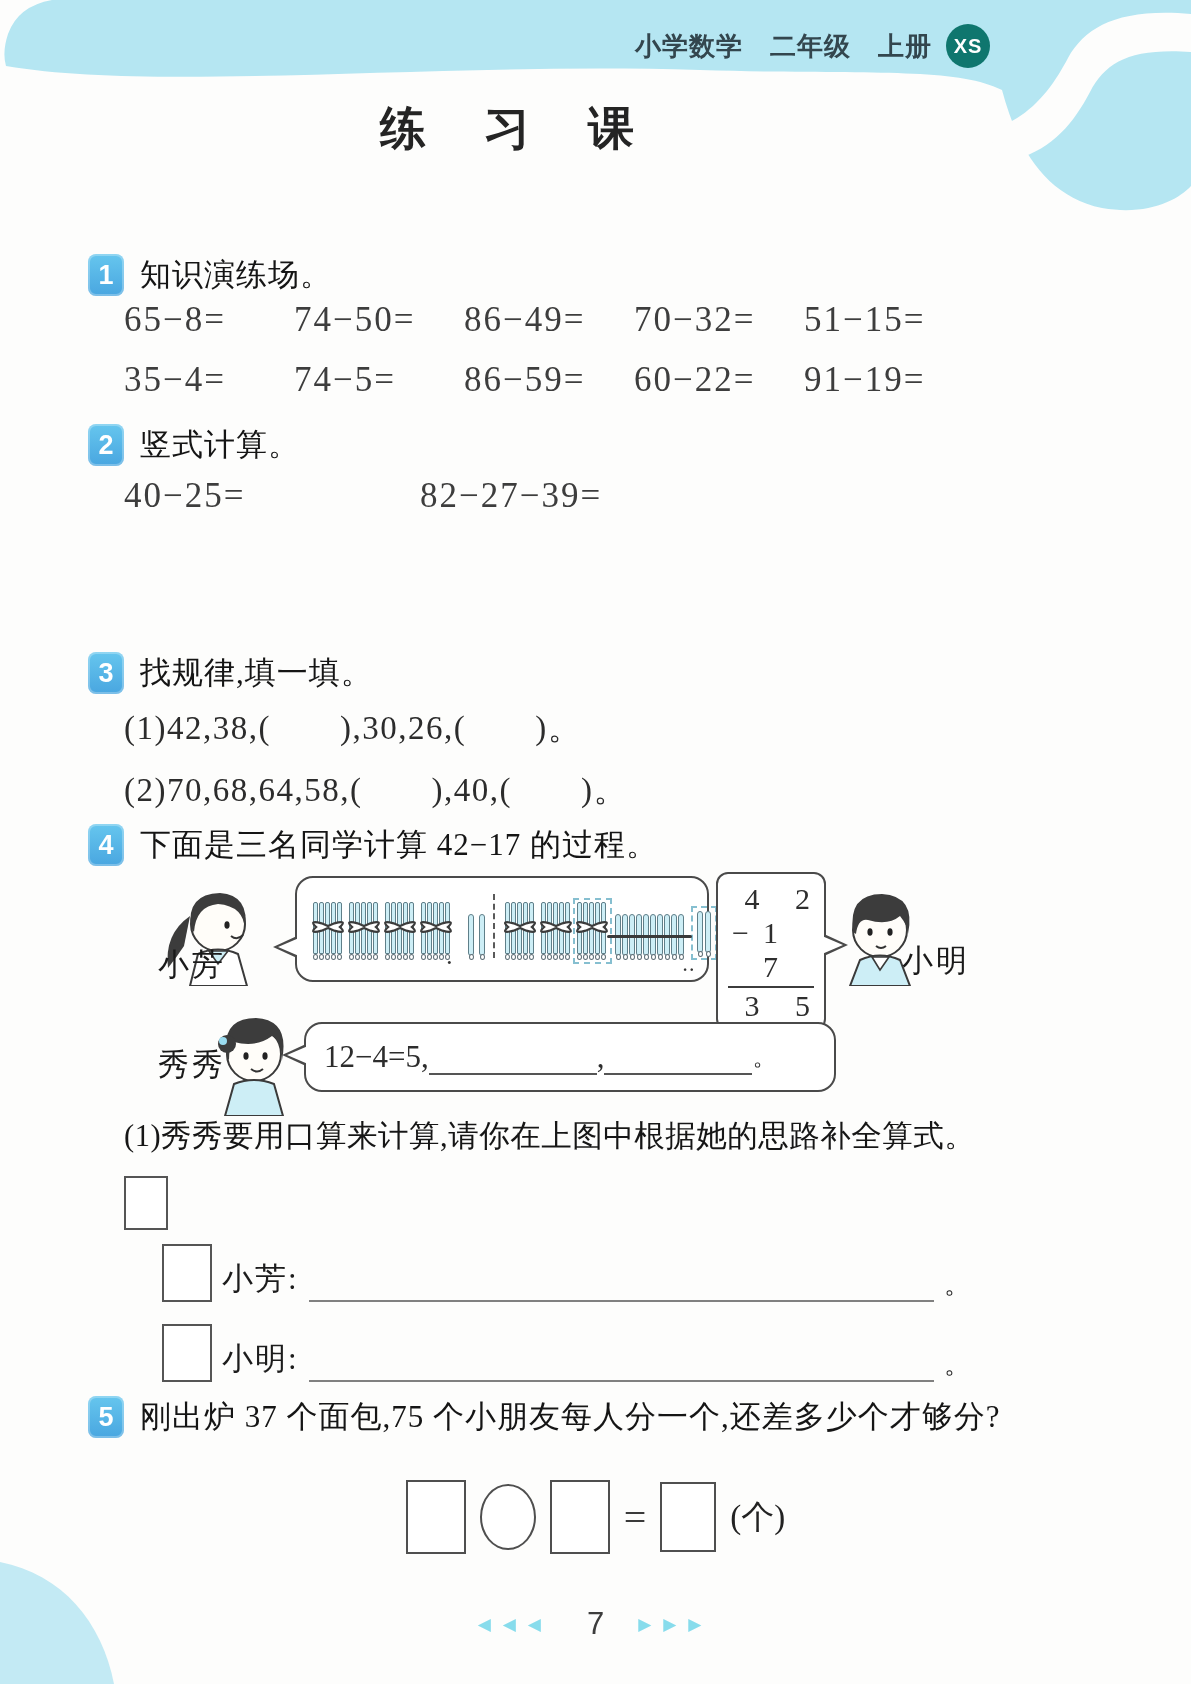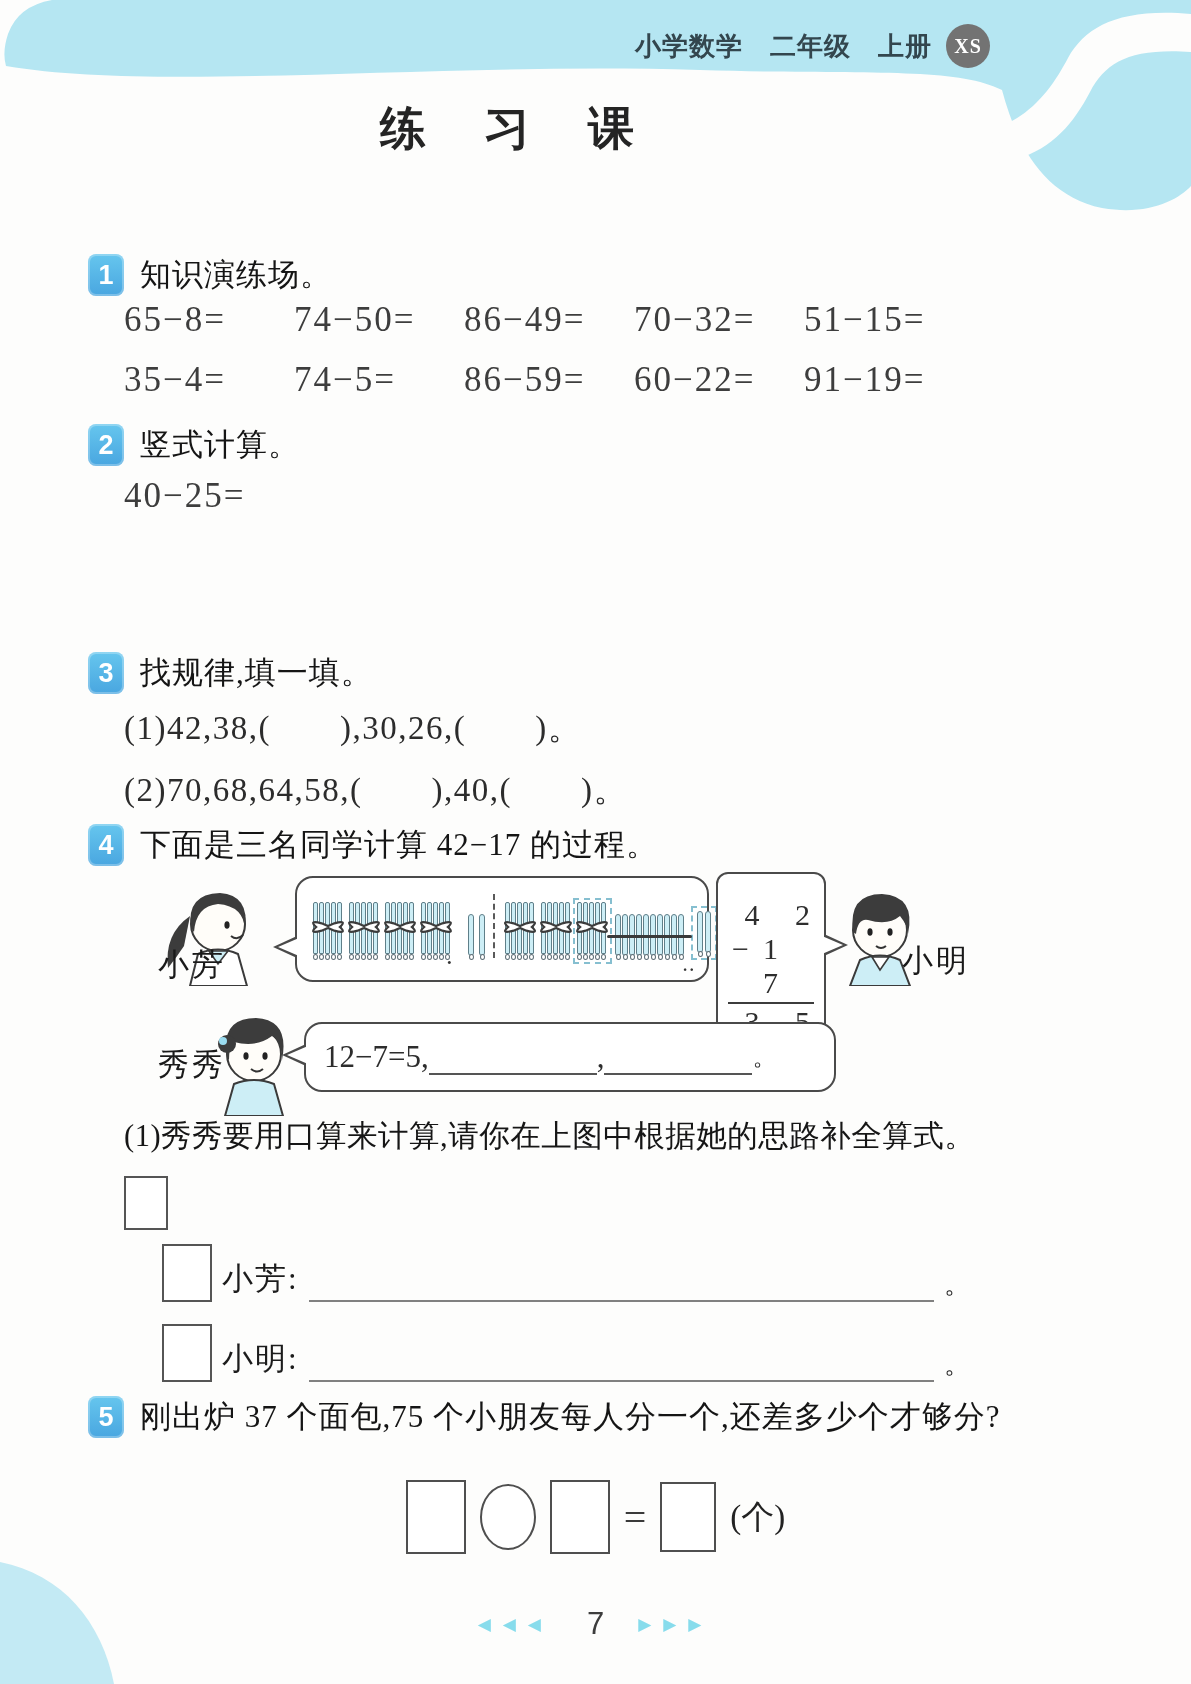--- a/index.html
+++ b/index.html
@@ -6,22 +6,22 @@
   .page{position:relative;width:1191px;height:1684px;margin:0 auto;background:#fdfdfc;overflow:hidden;
         font-family:"Liberation Serif","DejaVu Serif",serif;color:#1c1c1c;}
   .abs{position:absolute;}
 
   
   .deco{position:absolute;left:0;top:0;width:1191px;height:1684px;pointer-events:none;}
 
   
   .header{position:absolute;top:24px;left:0;width:990px;display:flex;justify-content:flex-end;align-items:center;gap:14px;}
   .header-text{font-family:"Liberation Sans","DejaVu Sans",sans-serif;font-size:26px;font-weight:700;color:#33464e;letter-spacing:1px;}
-  .xs-badge{width:44px;height:44px;border-radius:50%;background:#737373;color:#fff;display:flex;align-items:center;justify-content:center;
-            font-family:Liberation Serif, serif;font-size:20px;font-weight:700;letter-spacing:1px;}
+  .xs-badge{width:44px;height:44px;border-radius:50%;background:#0f766e;color:#fff;display:flex;align-items:center;justify-content:center;
+            font-family:Liberation Sans, sans-serif;font-size:20px;font-weight:700;letter-spacing:1px;}
 
   .title{position:absolute;top:98px;left:0;width:1020px;text-align:center;margin:0;
          font-family:"Liberation Sans","DejaVu Sans",sans-serif;font-size:46px;font-weight:700;color:#242424;letter-spacing:6px;}
 
   
   .section-row{position:absolute;top:188px;left:88px;width:905px;display:flex;align-items:center;}
   .pill{background:#4fa9e4;color:#fff;border-radius:24px;padding:5px 26px 7px;
         font-family:"Liberation Sans","DejaVu Sans",sans-serif;font-size:29px;font-weight:700;letter-spacing:3px;white-space:nowrap;}
   .dash-line{flex:1;height:4px;margin:0 10px 0 14px;border-radius:2px;
              background:repeating-linear-gradient(90deg,#8cd8e8 0 14px,transparent 14px 27px);}
@@ -66,21 +66,21 @@
   .single{display:flex;flex-direction:column;align-items:center;flex:none;}
   .sstick{display:block;width:6px;height:42px;background:#cdeef6;border:1px solid #5f7f89;border-radius:3px;box-sizing:border-box;}
   .single .foot{margin-top:-2px;}
   .sgl-gap{width:6px;}
   .strikegrp{position:relative;display:flex;gap:1px;align-items:flex-end;margin:0 2px;}
   .strikeline{position:absolute;left:-8px;right:-8px;top:46%;border-top:3px solid #3a3a3a;border-radius:2px;}
   .dashed-box{border:2px dashed #86bfd0;padding:3px 4px 1px;display:flex;gap:2px;align-items:flex-end;}
   .dotmark{position:absolute;font-size:26px;color:#333;}
 
   .calcbox{position:absolute;background:#fff;border:2.5px solid #4a4a4a;border-radius:12px;
-           font-size:30px;color:#2e2e2e;padding:24px 14px 6px;}
+           font-size:30px;color:#2e2e2e;padding:8px 14px 6px;}
   .calcrow{display:flex;justify-content:flex-end;gap:14px;line-height:34px;}
   .calcrow.sub{justify-content:space-between;}
   .calcrule{border-top:2.5px solid #3c3c3c;margin:2px -4px 1px;}
 
   .bubble2-inner{position:absolute;inset:0;display:flex;align-items:center;padding:0 18px;font-size:31px;color:#2d2d2d;}
   .blank{display:inline-block;border-bottom:2px solid #555;height:34px;}
 
   .subq{position:absolute;left:124px;font-size:30.5px;color:#161616;letter-spacing:.5px;white-space:nowrap;}
   .subq-flex{display:flex;align-items:center;gap:8px;}
   .inline-box{display:inline-block;width:40px;height:50px;border:2px solid #555;background:#fff;}
@@ -139,20 +139,21 @@
       <span class="eq">60−22=</span>
       <span class="eq">91−19=</span>
     </div>
 
   <div class="prob" style="top:424px">
     <span class="numbadge">2</span>
     <span class="prompt">竖式计算。</span>
   </div>
   <div class="eqrow2" style="top:476px">
       <span class="eq">40−25=</span>
+      <span class="eq">82−27−39=</span>
     </div>
 
   <div class="prob" style="top:652px">
     <span class="numbadge">3</span>
     <span class="prompt">找规律,填一填。</span>
   </div>
   <div class="seqline" style="top:706px">(1)42,38,(　　),30,26,(　　)。</div>
   <div class="seqline" style="top:768px">(2)70,68,64,58,(　　),40,(　　)。</div>
 
   <div class="prob" style="top:824px">
@@ -420,21 +421,21 @@
       <ellipse cx="69" cy="48" rx="2.6" ry="3.8" fill="#222"></ellipse>
       <path d="M55,61 q6,5 12,0" fill="none" stroke="#333" stroke-width="2"></path>
       <path d="M38,76 Q58,68 78,76 L87,108 L29,108 Z" fill="#cdeef6" stroke="#3a3a3a" stroke-width="2"></path>
     </svg>
     <span class="char-label" style="left:158px;top:36px">秀秀</span>
 
     <div class="bubble" style="left:304px;top:14px;width:528px;height:66px">
       <i class="tail tail-l-out" style="top:20px"></i>
       <i class="tail tail-l-in" style="top:20px"></i>
       <div class="bubble2-inner">
-        <span>12−7=5,</span>
+        <span>12−4=5,</span>
         <span class="blank" style="width:168px"></span>
         <span>,</span>
         <span class="blank" style="width:148px"></span>
         <span style="font-size:24px">。</span>
       </div>
     </div>
   </div>
 
   <div class="subq" style="top:1116px">(1)秀秀要用口算来计算,请你在上图中根据她的思路补全算式。</div>
   <div class="subq subq-flex" style="top:1176px">

